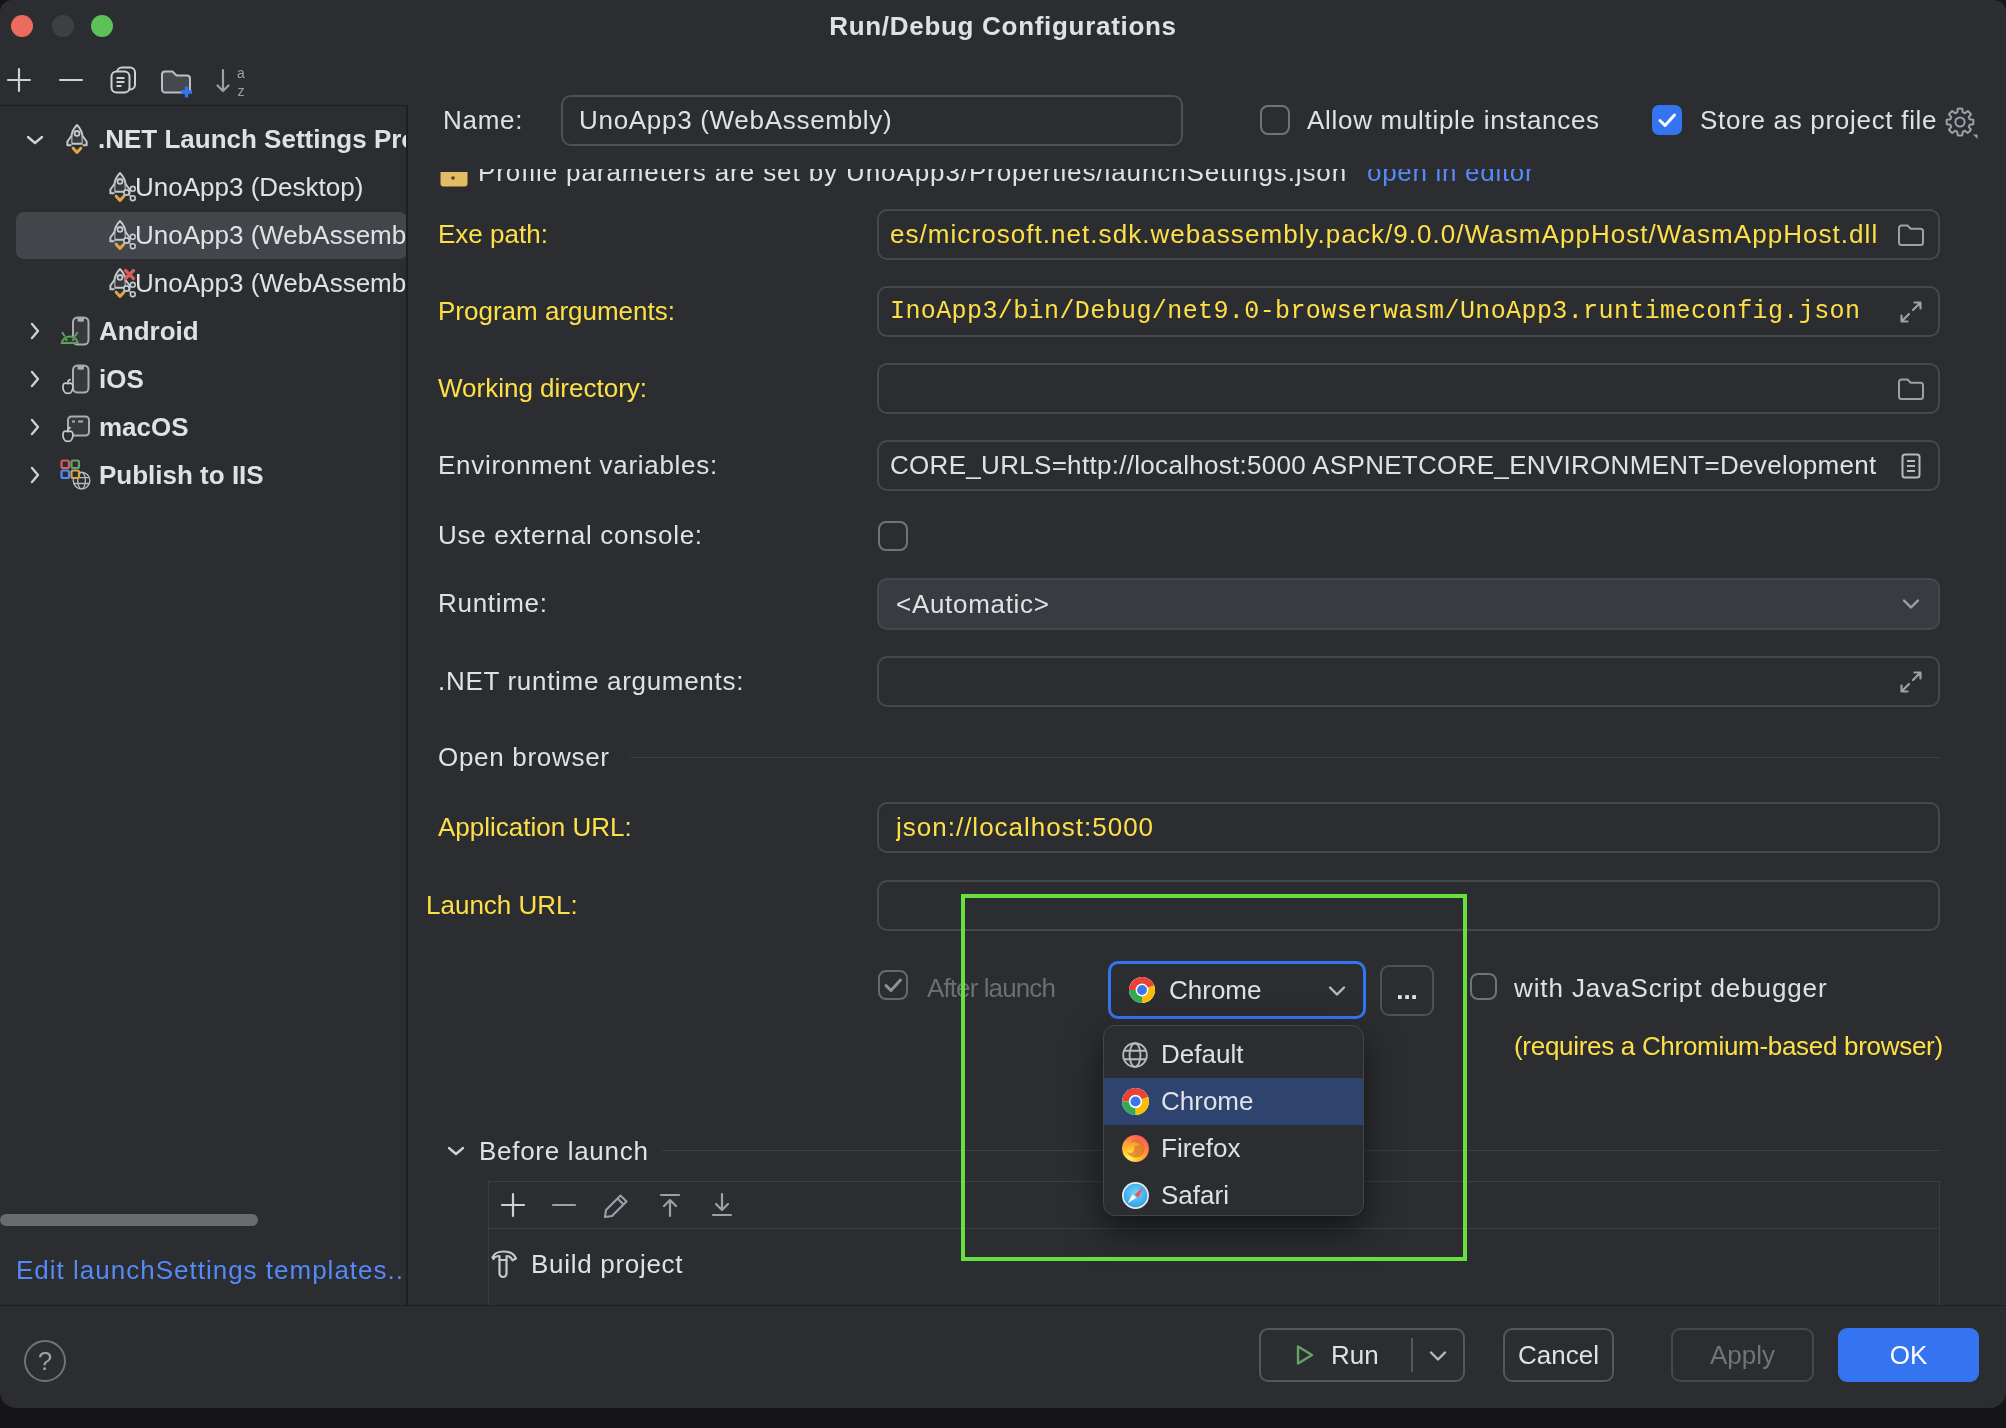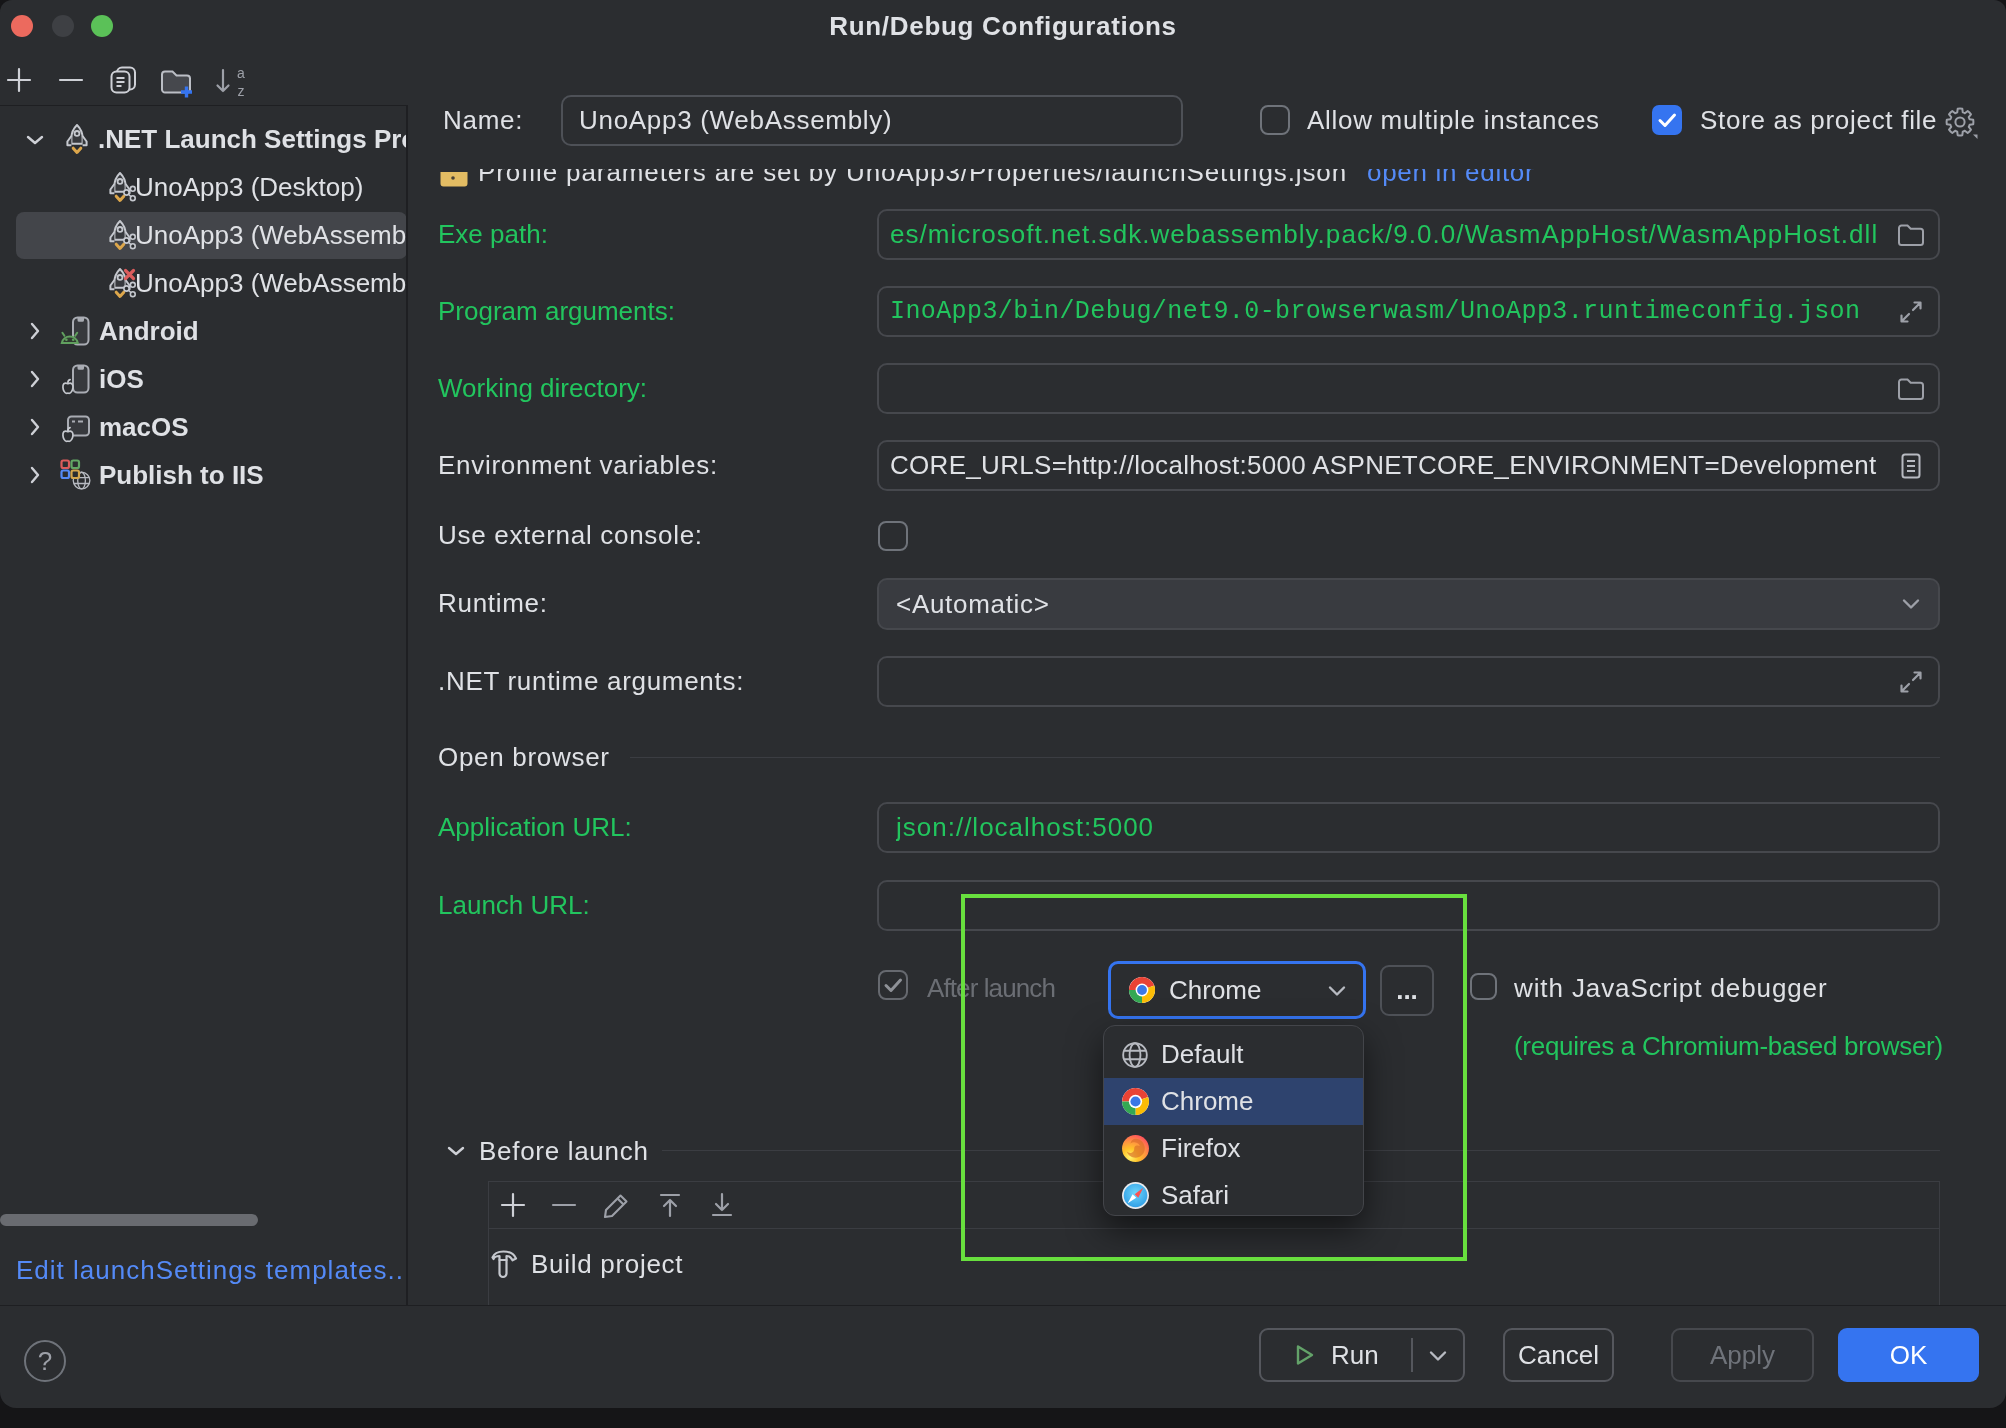--- a/index.html
+++ b/index.html
@@ -1,20 +1,20 @@
 <!DOCTYPE html>
 <html><head>
 <meta charset="utf-8">
 <style>
 html,body{margin:0;padding:0;}
 body{width:2006px;height:1428px;background:#151517;font-family:"Liberation Sans",sans-serif;position:relative;overflow:hidden;color:#DFE1E5;}
 .abs{position:absolute;}
 #dlg{position:absolute;left:0;top:0;width:2006px;height:1408px;background:#2B2D30;border-radius:12px 12px 16px 16px;overflow:hidden;}
 .t26{font-size:26px;white-space:nowrap;}
-.gray{color:#22c55e;}
+.gray{color:#fde047;}
 .fld{position:absolute;box-sizing:border-box;height:51px;border:2px solid #46484D;border-radius:10px;background:#2B2D30;}
 .fld.en{border-color:#4E5157;}
 .fldtx{position:absolute;font-size:26px;line-height:51px;white-space:nowrap;overflow:hidden;letter-spacing:0.7px;}
 .cb{position:absolute;box-sizing:border-box;width:30px;height:30px;border:2px solid #6F737A;border-radius:8px;background:transparent;}
 .lnk{color:#548AF7;}
 .ls{letter-spacing:0.7px;}
 .sep{position:absolute;background:#1E1F22;}
 .line{position:absolute;background:#3B3D42;height:1px;}
 .btn{position:absolute;box-sizing:border-box;height:54px;border:2px solid #55575D;border-radius:9px;font-size:26px;text-align:center;line-height:50px;color:#DFE1E5;}
 svg{position:absolute;display:block;}
@@ -243,21 +243,21 @@
 <svg width="30" height="30" style="left:1896px;top:667px" viewBox="0 0 30 30">
       <g fill="none" stroke="#9DA0A8" stroke-width="2.2" stroke-linecap="round" stroke-linejoin="round">
         <path d="M18.5 5.5h6v6M24 6L17 13M11.5 24.5h-6v-6M6 24l7-7"></path>
       </g>
     </svg>
 <div class="abs t26 ls" style="left:438px;top:732px;line-height:51px;">Open browser</div>
 <div class="line" style="left:630px;top:757px;width:1310px;"></div>
 <div class="abs t26 gray" style="left:438px;top:802px;line-height:51px;">Application URL:</div>
 <div class="fld" style="left:877px;top:802px;width:1063px;"></div>
 <div class="fldtx gray" style="left:896px;top:802px;width:980px;letter-spacing:1.0px;">json://localhost:5000</div>
-<div class="abs t26 gray" style="left:438px;top:880px;line-height:51px;">Launch URL:</div>
+<div class="abs t26 gray" style="left:426px;top:880px;line-height:51px;">Launch URL:</div>
 <div class="fld" style="left:877px;top:880px;width:1063px;"></div>
 <div class="cb" style="left:878px;top:970px;border-color:#66696F;"></div>
 <svg width="30" height="30" style="left:878px;top:970px" viewBox="0 0 30 30">
       <path d="M8 15.5l5 5 9.5-10.5" fill="none" stroke="#8E9197" stroke-width="3" stroke-linecap="round" stroke-linejoin="round"></path>
     </svg>
 <div class="abs t26" style="left:927px;top:963px;line-height:51px;letter-spacing:-0.9px;color:#6B6E74;">After launch</div>
 <div class="abs" style="left:1108px;top:961px;width:258px;height:58px;box-sizing:border-box;border:3px solid #3574F0;border-radius:10px;background:#2B2D30;"></div>
 <svg width="28" height="28" style="left:1128px;top:976px" viewBox="0 0 28 28">
       <use href="#chrome"></use>
     </svg>

